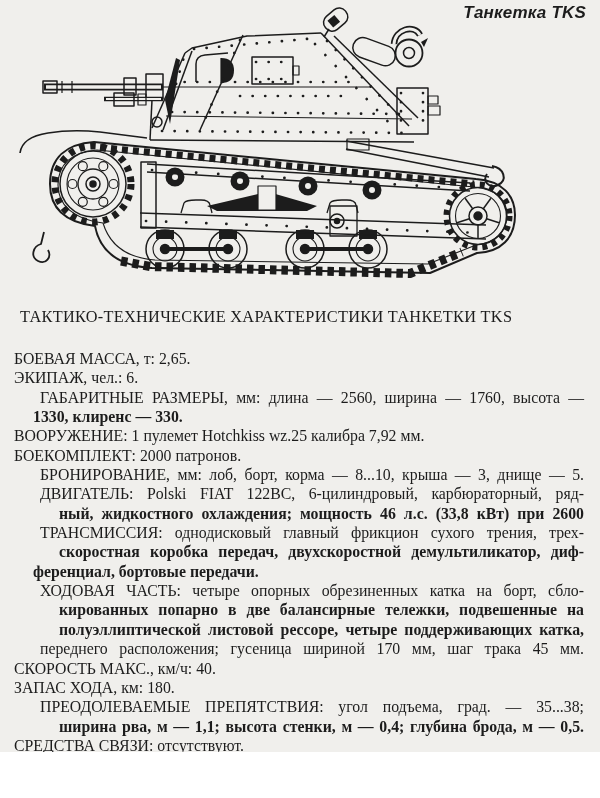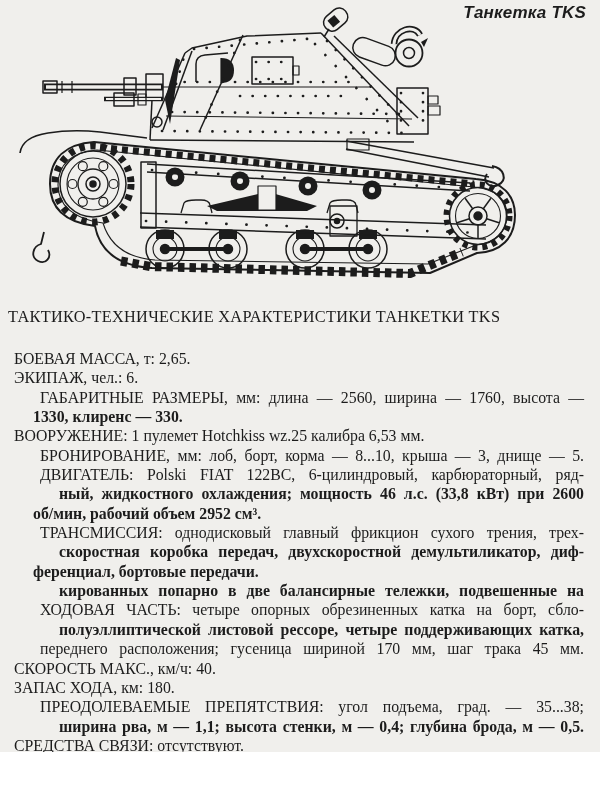--- a/index.html
+++ b/index.html
@@ -12,21 +12,21 @@
     color:#1c1c1c;
   }
   .title{
     position:absolute;top:3px;right:14px;
     font-family:"Liberation Sans", sans-serif;
     font-weight:bold;font-style:italic;
     font-size:17px;letter-spacing:.2px;
   }
   svg.drawing{display:block;}
   .heading{
-    margin:7px 16px 0 8px;
+    margin:7px 16px 0 20px;
     font-size:16.3px;line-height:20px;
     letter-spacing:.3px;
     white-space:nowrap;
   }
   .body{margin-top:22px;padding:0 16px 0 14px;}
   .ln{
     font-size:15.8px;line-height:19.35px;
     text-align:left;
   }
   .ln.j{text-align:justify;text-align-last:justify;margin-left:26px;}
@@ -216,30 +216,30 @@
     </g>
   </svg>
 
   <div class="heading">ТАКТИКО-ТЕХНИЧЕСКИЕ ХАРАКТЕРИСТИКИ ТАНКЕТКИ TKS</div>
 
   <div class="body">
     <div class="ln">БОЕВАЯ МАССА, т: 2,65.</div>
     <div class="ln">ЭКИПАЖ, чел.: 6.</div>
     <div class="ln j">ГАБАРИТНЫЕ РАЗМЕРЫ, мм: длина — 2560, ширина — 1760, высота —</div>
     <div class="ln i">1330, клиренс — 330.</div>
-    <div class="ln">ВООРУЖЕНИЕ: 1 пулемет Hotchkiss wz.25 калибра 6,53 мм.</div>
+    <div class="ln">ВООРУЖЕНИЕ: 1 пулемет Hotchkiss wz.25 калибра 7,92 мм.</div>
+    <div class="ln">БОЕКОМПЛЕКТ: 2000 патронов.</div>
     <div class="ln j">БРОНИРОВАНИЕ, мм: лоб, борт, корма — 8...10, крыша — 3, днище — 5.</div>
     <div class="ln j">ДВИГАТЕЛЬ: Polski FIAT 122BC, 6-цилиндровый, карбюраторный, ряд-</div>
     <div class="ln i j">ный, жидкостного охлаждения; мощность 46 л.с. (33,8 кВт) при 2600</div>
-    <div class="ln i">об/мин, рабочий объем 2952 см³.</div>
     <div class="ln j">ТРАНСМИССИЯ: однодисковый главный фрикцион сухого трения, трех-</div>
     <div class="ln i j">скоростная коробка передач, двухскоростной демультиликатор, диф-</div>
     <div class="ln i">ференциал, бортовые передачи.</div>
+    <div class="ln j">ХОДОВАЯ ЧАСТЬ: четыре опорных обрезиненных катка на борт, сбло-</div>
     <div class="ln i j">кированных попарно в две балансирные тележки, подвешенные на</div>
-    <div class="ln j">ХОДОВАЯ ЧАСТЬ: четыре опорных обрезиненных катка на борт, сбло-</div>
     <div class="ln i j">полуэллиптической листовой рессоре, четыре поддерживающих катка,</div>
     <div class="ln j">переднего расположения; гусеница шириной 170 мм, шаг трака 45 мм.</div>
     <div class="ln">СКОРОСТЬ МАКС., км/ч: 40.</div>
     <div class="ln">ЗАПАС ХОДА, км: 180.</div>
     <div class="ln j">ПРЕОДОЛЕВАЕМЫЕ ПРЕПЯТСТВИЯ: угол подъема, град. — 35...38;</div>
     <div class="ln i j">ширина рва, м — 1,1; высота стенки, м — 0,4; глубина брода, м — 0,5.</div>
     <div class="ln">СРЕДСТВА СВЯЗИ: отсутствуют.</div>
   </div>
 
 </div>

